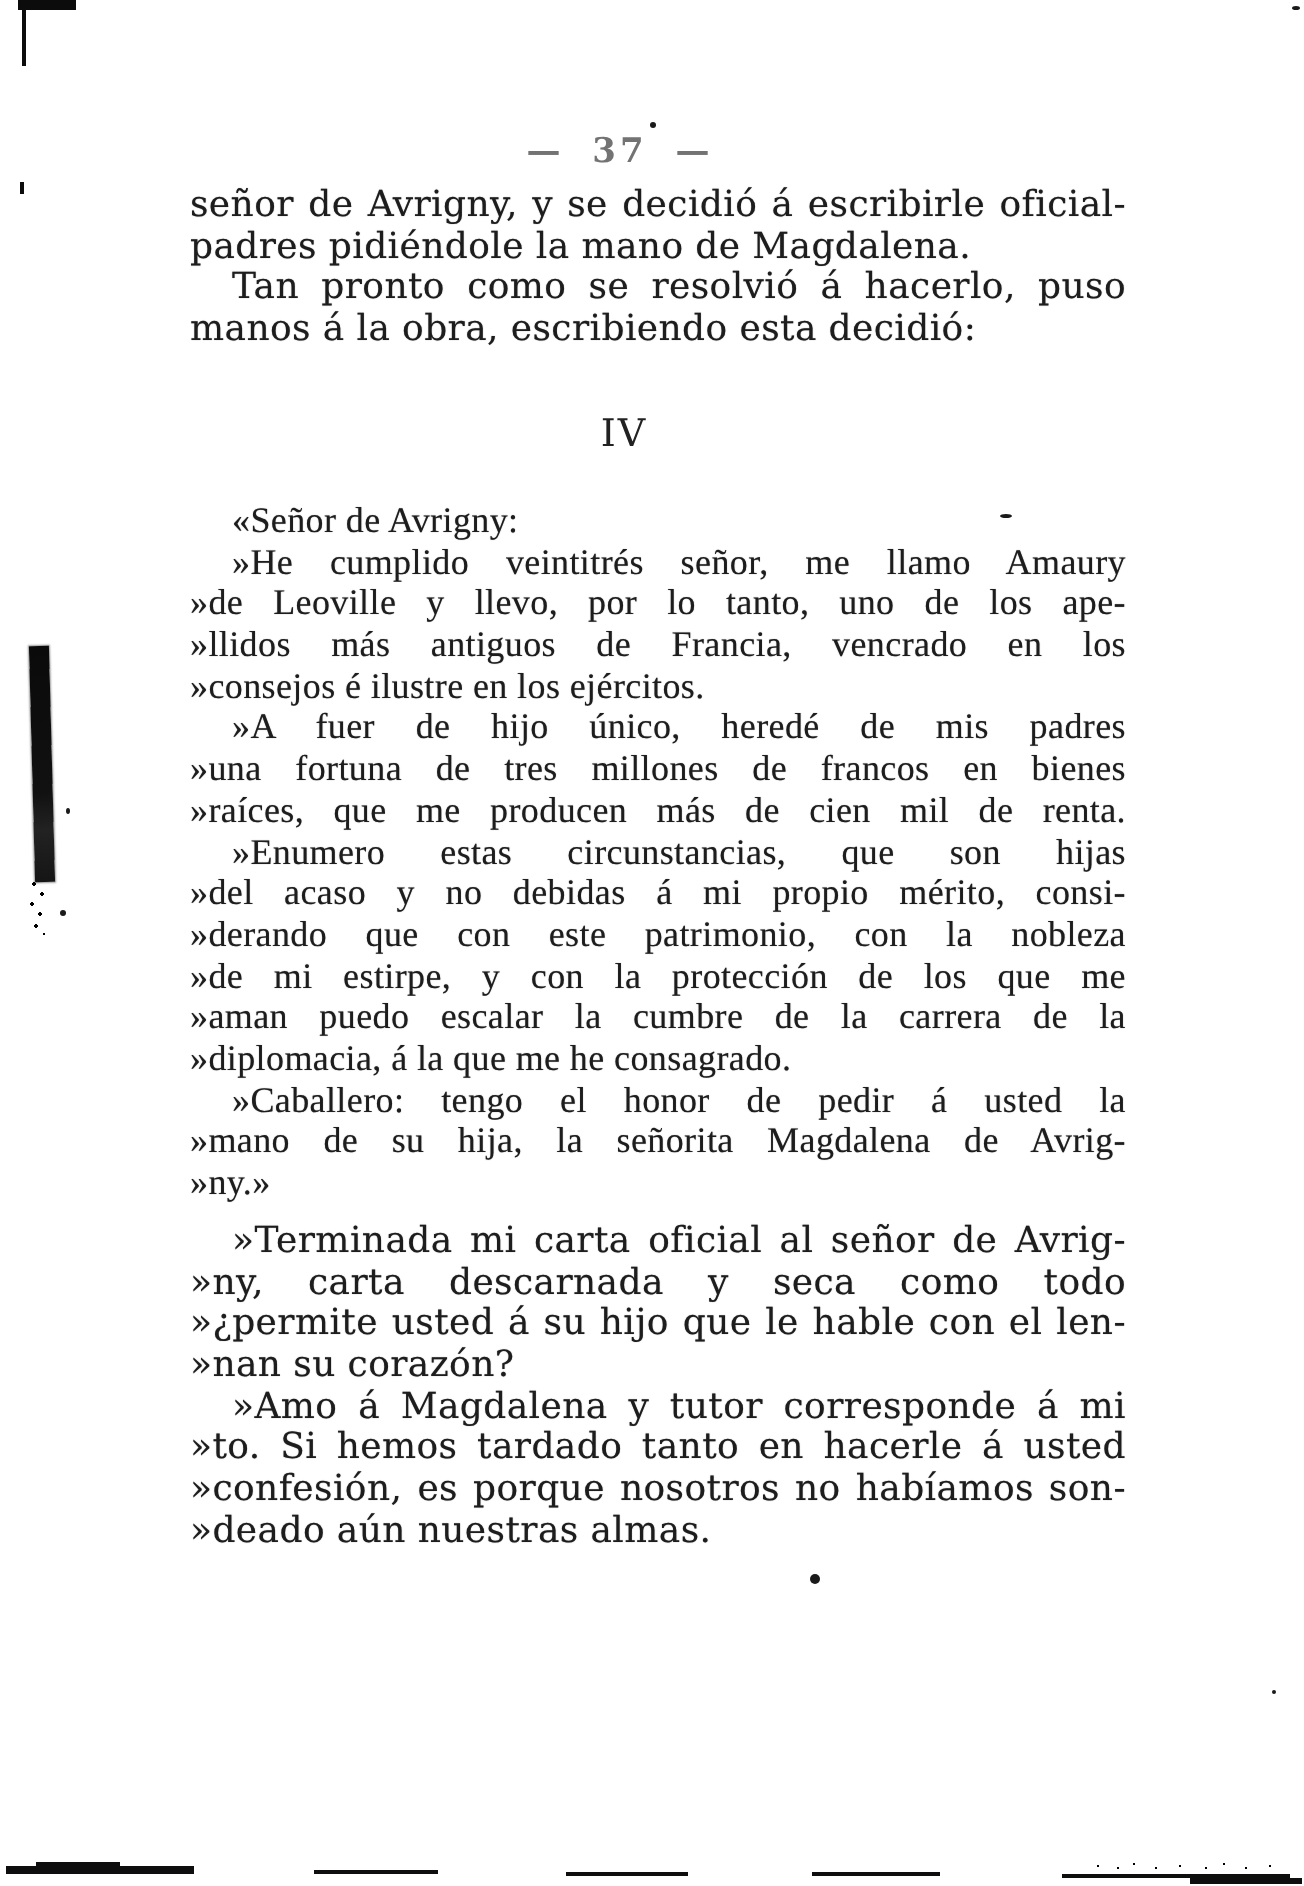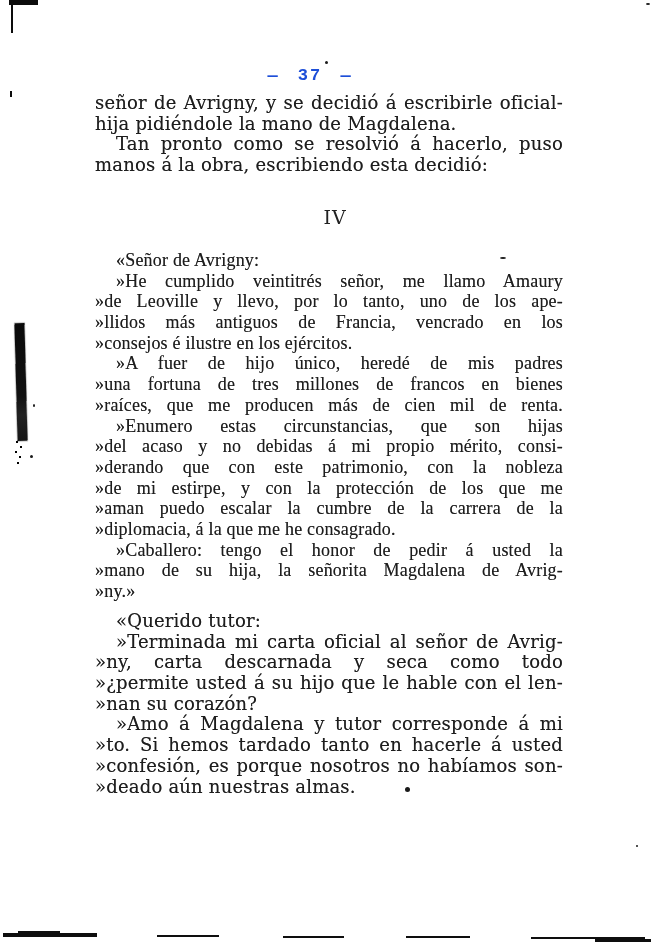--- a/index.html
+++ b/index.html
@@ -15,33 +15,31 @@
   .pagenum {
     position: absolute;
     top: 66px;
     left: 0;
     width: 620px;
     text-align: center;
     font-size: 17px;
     letter-spacing: 2px;
     word-spacing: 6px;
     font-weight: bold;
-    color: #1d4ed8;
-    font-family: Liberation Mono, monospace;
+    color: #737373;
   }
   .heading {
     position: absolute;
     top: 206px;
     left: 0;
     width: 624px;
     text-align: center;
     font-size: 19px;
     letter-spacing: 1px;
     color: #222222;
-    padding-left: 23px;
   }
   .textcol {
     position: absolute;
     left: 95px;
     width: 468px;
   }
   #block-0 { top: 93px; }
   #block-1 { top: 250px; font-family: Liberation Serif, serif; }
   #block-2 { top: 611px; }
   .line {
@@ -99,21 +97,21 @@
 </style>
 </head>
 <body>
 
 <div class="page">
 
   <div class="pagenum">— 37 —</div>
 
   <div class="textcol" id="block-0">
       <div class="line">señor de Avrigny, y se decidió á escribirle oficial-</div>
-      <div class="line nojust">hija pidiéndole la mano de Magdalena.</div>
+      <div class="line nojust">padres pidiéndole la mano de Magdalena.</div>
       <div class="line indent">Tan pronto como se resolvió á hacerlo, puso</div>
       <div class="line nojust">manos á la obra, escribiendo esta decidió:</div>
     </div>
 
   <div class="heading">IV</div>
 
   <div class="textcol" id="block-1">
       <div class="line nojust indent">«Señor de Avrigny:</div>
       <div class="line indent">»He cumplido veintitrés señor, me llamo Amaury</div>
       <div class="line">»de Leoville y llevo, por lo tanto, uno de los ape-</div>
@@ -127,21 +125,20 @@
       <div class="line">»derando que con este patrimonio, con la nobleza</div>
       <div class="line">»de mi estirpe, y con la protección de los que me</div>
       <div class="line">»aman puedo escalar la cumbre de la carrera de la</div>
       <div class="line nojust">»diplomacia, á la que me he consagrado.</div>
       <div class="line indent">»Caballero: tengo el honor de pedir á usted la</div>
       <div class="line">»mano de su hija, la señorita Magdalena de Avrig-</div>
       <div class="line nojust">»ny.»</div>
     </div>
 
   <div class="textcol" id="block-2">
-      <div class="line nojust indent">«Querido tutor:</div>
       <div class="line indent">»Terminada mi carta oficial al señor de Avrig-</div>
       <div class="line">»ny, carta descarnada y seca como todo formalismo,</div>
       <div class="line">»¿permite usted á su hijo que le hable con el len-</div>
       <div class="line nojust">»nan su corazón?</div>
       <div class="line indent">»Amo á Magdalena y tutor corresponde á mi afec-</div>
       <div class="line">»to. Si hemos tardado tanto en hacerle á usted esta</div>
       <div class="line">»confesión, es porque nosotros no habíamos son-</div>
       <div class="line nojust">»deado aún nuestras almas.</div>
     </div>
 

